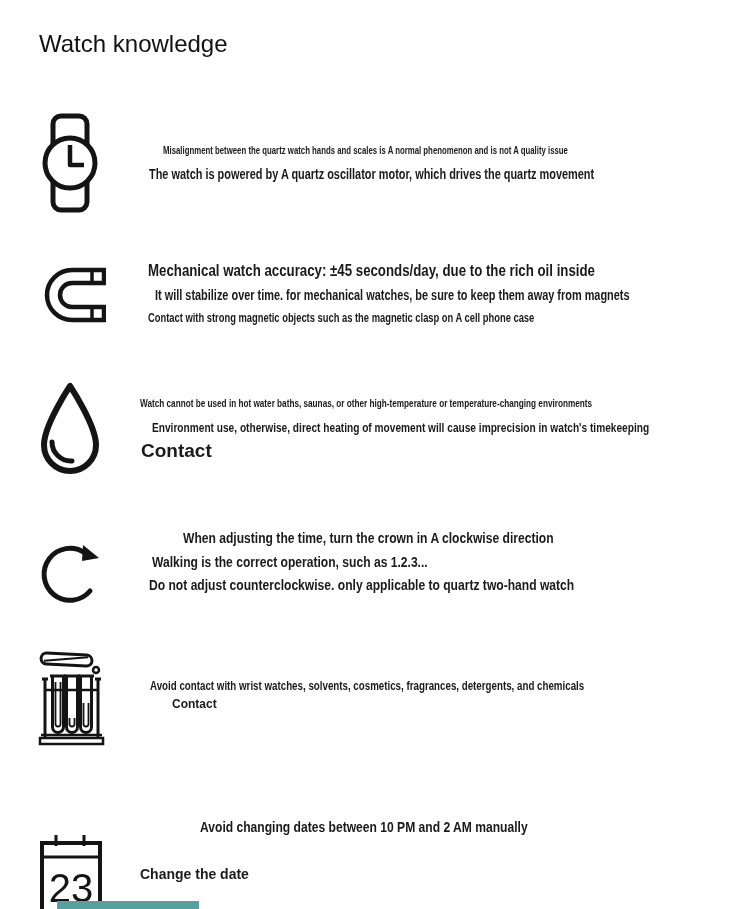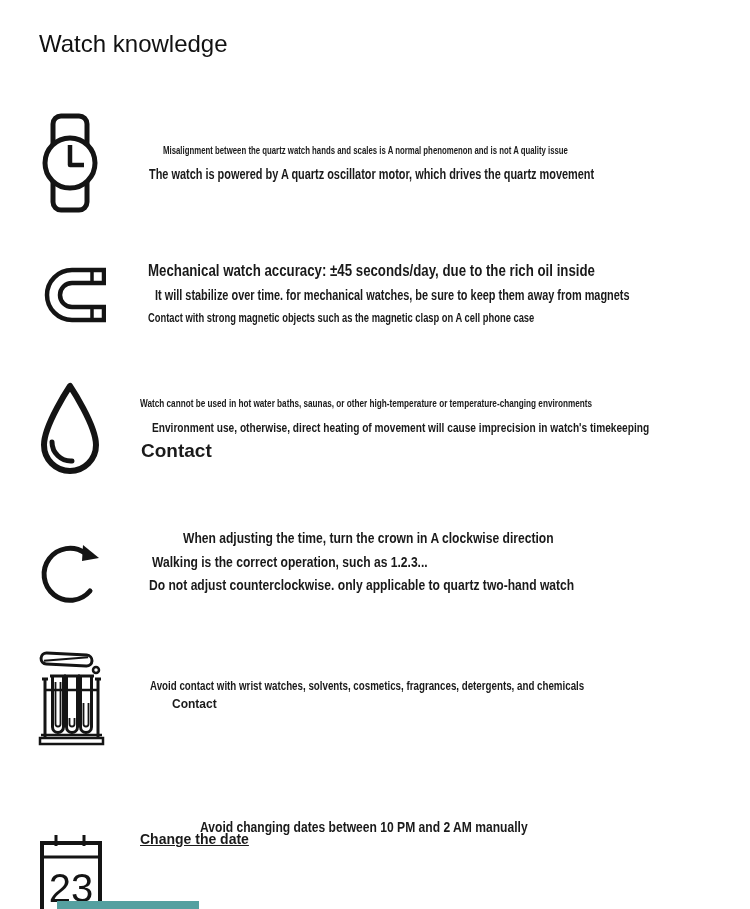--- a/index.html
+++ b/index.html
@@ -52,21 +52,21 @@
   .s4l3{left:149px;top:576px;font-size:15.5px;}
 
   
   .ic5{left:38px;top:648px;}
   .s5l1{left:150px;top:679px;font-size:12.5px;}
   .s5l2{left:139px;top:697px;font-size:12px;margin-left:33px;}
 
   
   .ic6{left:39px;top:833px;}
   .s6l1{left:200px;top:818px;font-size:15.5px;}
-  .s6l2{left:140px;top:831px;font-size:14px;text-decoration:underline;}
+  .s6l2{left:140px;top:866px;font-size:14px;}
 
   .bottom-bar{
     position:absolute;left:57px;top:901px;
     width:142px;height:8px;
     background:#55a0a0;
   }
 </style>
 </head>
 <body>
 

